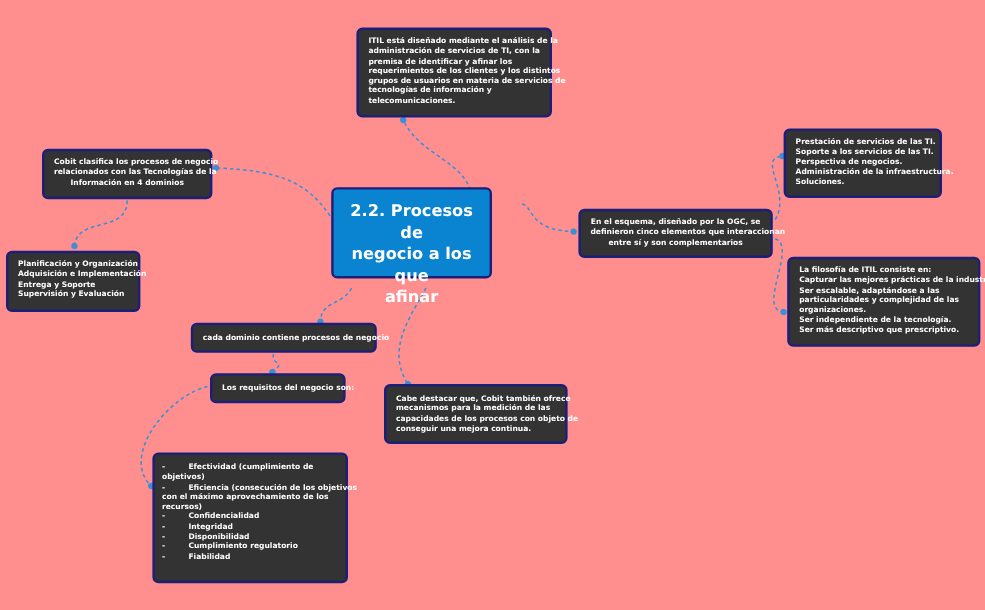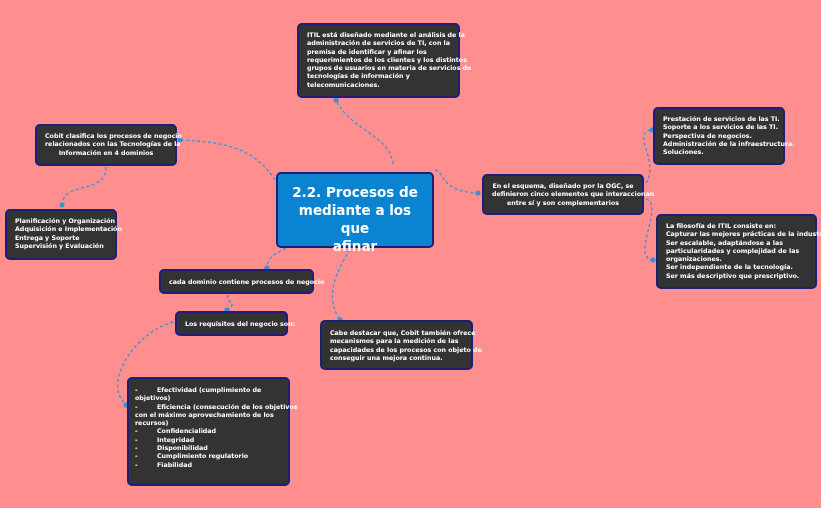--- a/index.html
+++ b/index.html
@@ -54,23 +54,23 @@
     <path d="M293,240 C285,255 268,250 267,268" marker-end="url(#arrow)"></path>
 
     <path d="M355,240 C345,260 320,290 340,320" marker-end="url(#arrow)"></path>
 
     <path d="M228,295 C225,305 240,300 227,310" marker-end="url(#arrow)"></path>
 
     <path d="M173,322 C140,330 100,380 126,405" marker-end="url(#arrow)"></path>
   </g>
 </svg>
 
-<div class="main-topic" style="left:276px; top:172px; width:158px; height:76px;">
+<div class="main-topic" style="left:276px; top:156px; width:134px; height:76px;">
   <span class="line" style="display:block">2.2. Procesos de</span>
-  <span class="line" style="display:block">mediante a los que</span>
+  <span class="line" style="display:block">negocio a los que</span>
   <span class="line" style="display:block">afinar</span>
 </div>
 
 <div class="node" style="left:297px; top:23px; width:163px; height:75px;">
   <span class="line">ITIL está diseñado mediante el análisis de la</span>
   <span class="line">administración de servicios de TI, con la</span>
   <span class="line">premisa de identificar y afinar los</span>
   <span class="line">requerimientos de los clientes y los distintos</span>
   <span class="line">grupos de usuarios en materia de servicios de</span>
   <span class="line">tecnologías de información y</span>

